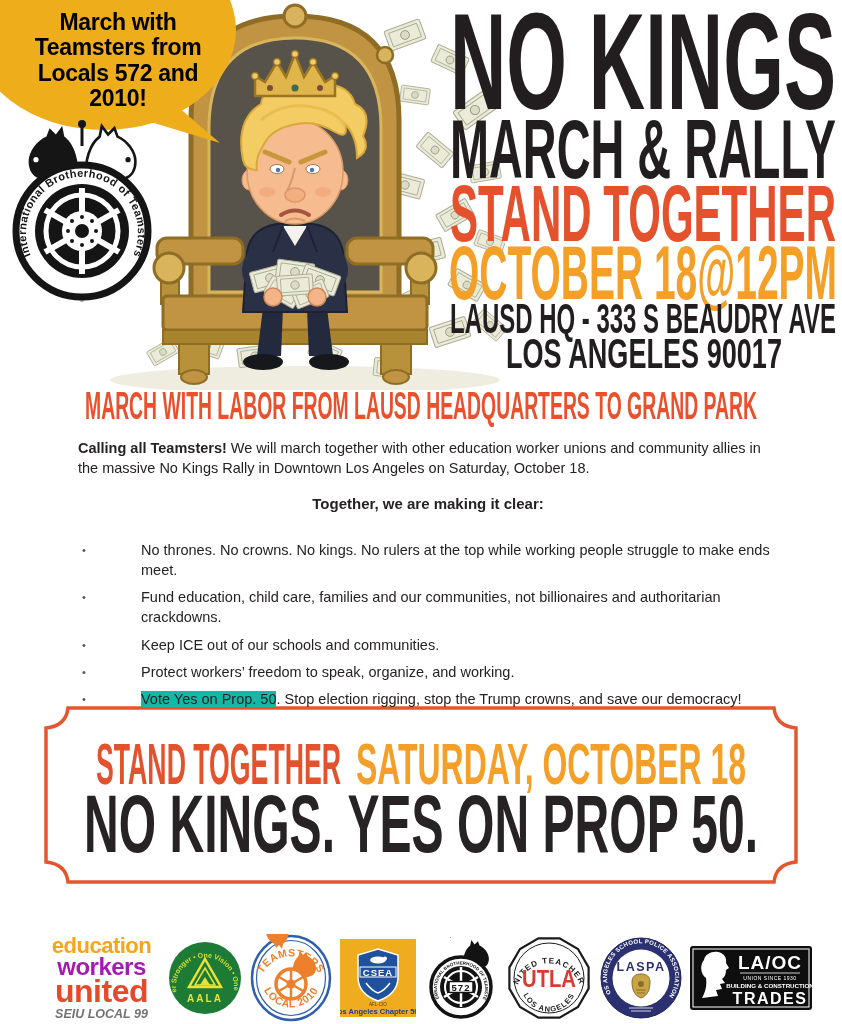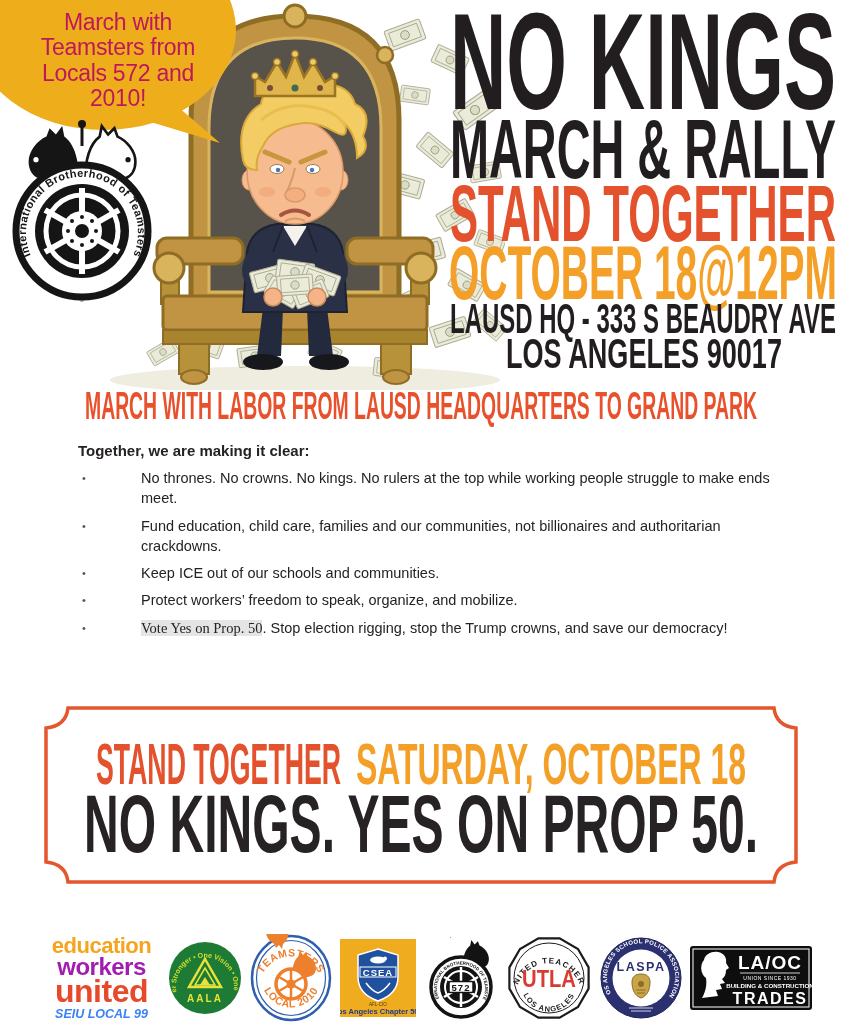--- a/index.html
+++ b/index.html
@@ -3,56 +3,56 @@
 <meta charset="utf-8">
 <style>
   html,body{margin:0;padding:0;background:#ffffff;}
   #page{position:relative;width:842px;height:1024px;background:#ffffff;overflow:hidden;
         font-family:"Liberation Sans",sans-serif;color:#231F20;}
   svg text{font-family:"Liberation Sans",sans-serif;}
 
   
   .bubble-svg{position:absolute;left:-28px;top:-62px;width:292px;height:218px;z-index:3;}
   .bubble-text{position:absolute;left:14px;top:10px;width:208px;z-index:4;text-align:center;
-    font-weight:normal;font-size:23px;line-height:1.1;color:#be185d;letter-spacing:-0.3px;}
+    font-weight:bold;font-size:23px;line-height:1.1;color:#000000;letter-spacing:-0.3px;}
 
   
   .ibt-svg{position:absolute;left:6px;top:116px;width:152px;height:188px;z-index:5;}
 
   
   .illo{position:absolute;left:105px;top:0;width:400px;height:390px;z-index:1;}
 
   
   .title-svg{position:absolute;left:448px;top:2px;width:392px;height:372px;z-index:2;}
   .headline-svg{position:absolute;left:71px;top:388px;width:700px;height:42px;z-index:2;}
 
   
   .body-copy{position:absolute;left:78px;top:438px;width:700px;z-index:5;
     font-size:14.5px;line-height:1.4;color:#262223;}
   .body-copy p{margin:0 0 14px 0;}
   .lead{font-weight:bold;}
   .uline{text-decoration:underline;}
-  .list-intro{font-weight:bold;font-size:15px;margin:2px 0 7px 0;}
+  .list-intro{font-weight:bold;font-size:15px;margin:2px 0 26px 0;text-align:center;}
   .bullet-row{display:flex;margin-bottom:7px;}
   .bullet-dot{width:23px;flex:0 0 23px;color:#555;font-size:11px;line-height:20px;padding-left:4px;}
   .bullet-text{flex:1;margin-left:36px;}
-  .hl{background:#e5e5e5;font-family:Liberation Serif, serif;}
+  .hl{background:#14b8a6;}
 
   
   .ticket-svg{position:absolute;left:44px;top:706px;width:754px;height:178px;z-index:2;}
 
   
   .logos{position:absolute;left:12px;right:0;top:934px;height:88px;display:flex;
     justify-content:center;align-items:center;gap:7px;z-index:2;}
   .logo{flex:0 0 auto;}
   .ewu{width:118px;text-align:center;font-weight:bold;line-height:0.9;}
   .ewu-1{font-size:22px;color:#F6A41E;letter-spacing:-0.5px;}
   .ewu-2{font-size:24px;color:#a21caf;letter-spacing:-0.5px;}
   .ewu-3{font-size:32px;color:#E9492B;letter-spacing:-0.5px;}
-  .ewu-4{font-size:12.5px;color:#3b82f6;font-style:italic;margin-top:3px;}
+  .ewu-4{font-size:12.5px;color:#737373;font-style:italic;margin-top:3px;}
 </style>
 </head>
 <body>
 
 <div id="page">
 
   <svg class="illo" viewBox="0 0 400 390" aria-hidden="true">
     <defs>
       <g id="bill">
         <rect x="-17" y="-9.5" width="34" height="19" rx="1.5" fill="#ECEAD9" stroke="#AFAD96" stroke-width="1"></rect>
@@ -214,36 +214,37 @@
         <circle cx="65" cy="125" r="2"></circle>
     </g>
     <text x="75" y="186" font-size="8" text-anchor="middle" fill="#151515">®</text>
   </svg>
 
   <svg class="headline-svg" viewBox="0 0 700 42">
     <text x="14" y="31" font-size="39" font-weight="bold" fill="#E8512B" textLength="672" lengthAdjust="spacingAndGlyphs">MARCH WITH LABOR FROM LAUSD HEADQUARTERS TO GRAND PARK</text>
   </svg>
 
   <div class="body-copy">
+    <p><span class="lead">Calling all Teamsters!</span><span> We will march together with other education worker unions and community allies in the massive No Kings Rally in Downtown Los Angeles on Saturday, October 18.</span></p>
     <div class="list-intro">Together, we are making it clear:</div>
     <div class="bullet-row">
       <span class="bullet-dot">•</span>
       <span class="bullet-text">No thrones. No crowns. No kings. No rulers at the top while working people struggle to make ends meet.</span>
     </div>
     <div class="bullet-row">
       <span class="bullet-dot">•</span>
       <span class="bullet-text">Fund education, child care, families and our communities, not billionaires and authoritarian crackdowns.</span>
     </div>
     <div class="bullet-row">
       <span class="bullet-dot">•</span>
       <span class="bullet-text">Keep ICE out of our schools and communities.</span>
     </div>
     <div class="bullet-row">
       <span class="bullet-dot">•</span>
-      <span class="bullet-text">Protect workers’ freedom to speak, organize, and mobilize.</span>
+      <span class="bullet-text">Protect workers’ freedom to speak, organize, and working.</span>
     </div>
     <div class="bullet-row">
       <span class="bullet-dot">•</span>
       <span class="bullet-text"><span class="hl">Vote Yes on Prop. 50</span><span>. Stop election rigging, stop the Trump crowns, and save our democracy!</span></span>
     </div>
   </div>
 
   <svg class="ticket-svg" viewBox="0 0 754 178">
     <path d="M 24,2 L 730,2 Q 732,20 752,22 L 752,156 Q 732,158 730,176 L 24,176 Q 22,158 2,156 L 2,22 Q 22,20 24,2 Z" fill="#FFFFFF" stroke="#E4572E" stroke-width="3.5"></path>
     <text x="52" y="78" font-size="58" font-weight="bold" fill="#E3522C" textLength="245" lengthAdjust="spacingAndGlyphs">STAND TOGETHER</text>

